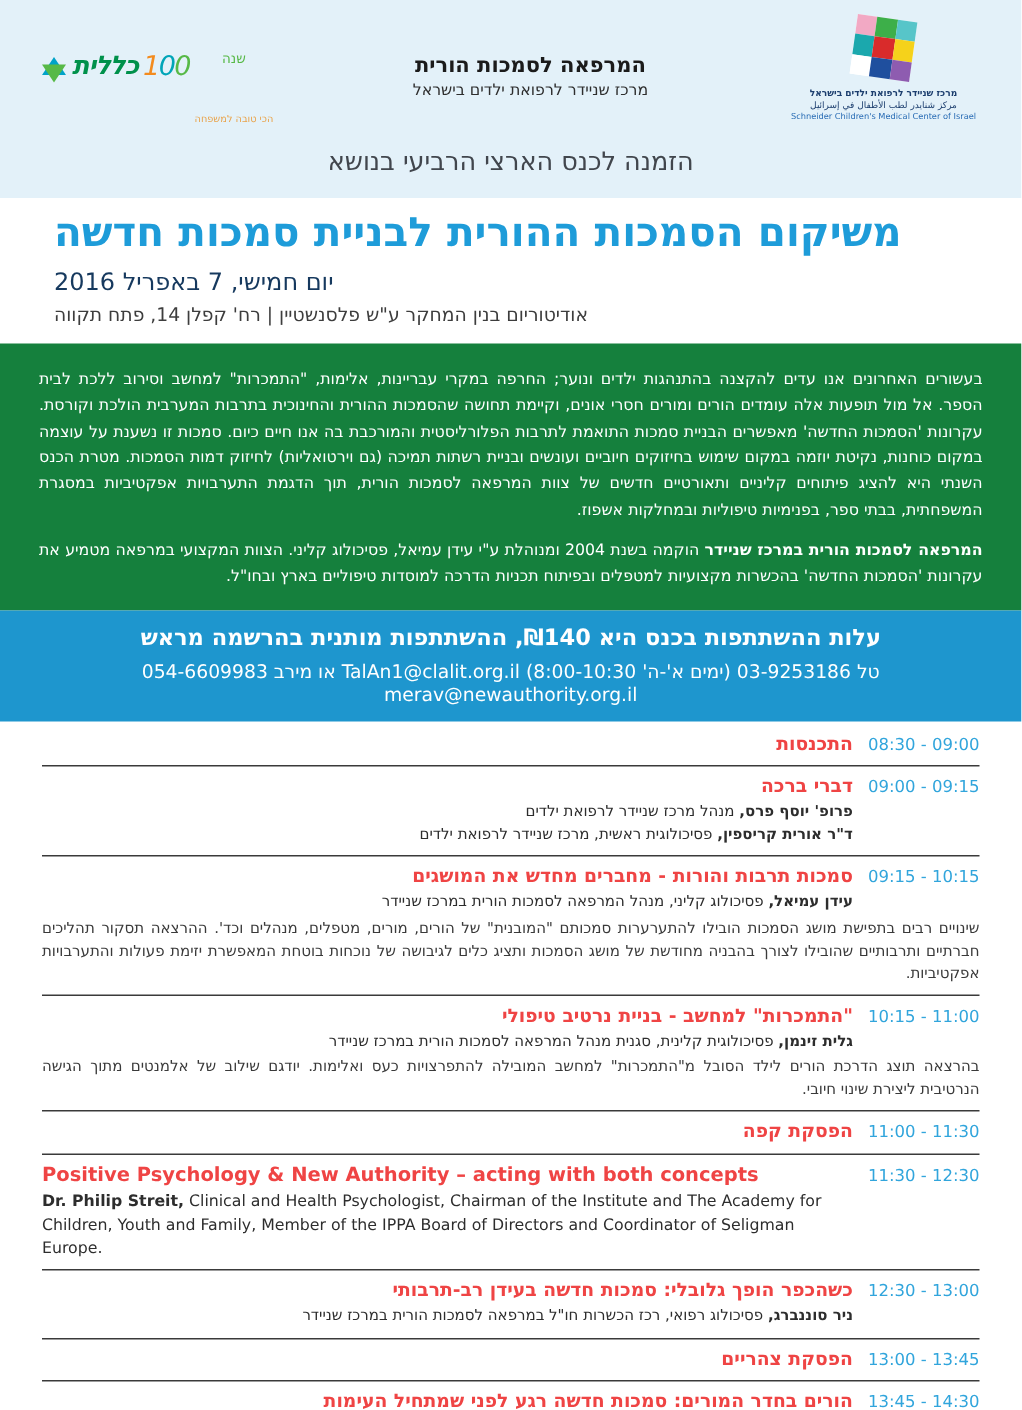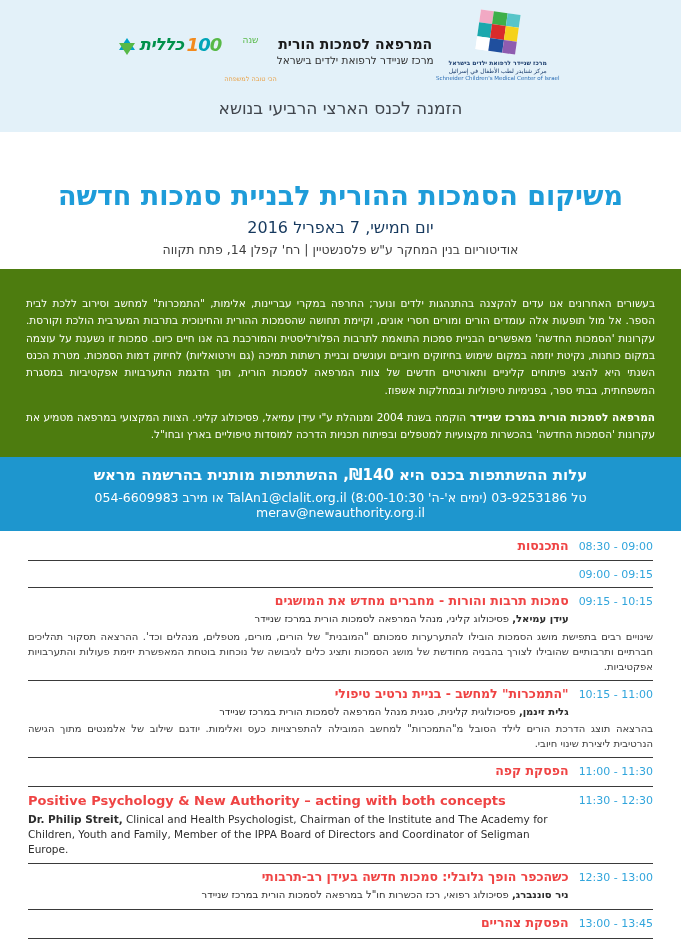--- a/index.html
+++ b/index.html
@@ -1,31 +1,31 @@
 <!DOCTYPE html>
 <html lang="he"><head>
 <meta charset="utf-8">
 <style>
   html,body{margin:0;padding:0;background:#fff;}
   .page{width:681px;min-height:940px;margin:0 auto;background:#fff;direction:rtl;
         font-family:"DejaVu Sans","Liberation Sans",sans-serif;color:#2a2a2a;}
 
   
   .header-band{background:#e3f1f9;padding:8px 28px 8px;}
-  .logo-row{display:flex;direction:ltr;justify-content:center;align-items:flex-start;height:86px;}
+  .logo-row{display:flex;direction:ltr;justify-content:space-between;align-items:flex-start;height:86px;}
 
   
   .clalit{margin-top:26px;display:flex;direction:ltr;align-items:flex-start;gap:3px;}
   .magen{position:relative;width:17px;height:17px;margin-top:3px;}
   .magen:before{content:"";position:absolute;left:0;top:1px;width:0;height:0;
      border-left:8px solid transparent;border-right:8px solid transparent;border-bottom:12px solid #00a3c8;}
   .magen:after{content:"";position:absolute;left:0;top:6px;width:0;height:0;
      border-left:8px solid transparent;border-right:8px solid transparent;border-top:12px solid #57b947;}
   .clalit-name{color:#00914b;font-weight:bold;font-size:17px;font-style:italic;letter-spacing:-.5px;}
-  .c100{font-weight:bold;font-size:18px;font-style:italic;letter-spacing:-1px;}
+  .c100{font-weight:normal;font-size:18px;font-style:italic;letter-spacing:-1px;}
   .c100 .d1{color:#f38b1e;} .c100 .d2{color:#00a5b8;} .c100 .d3{color:#57b947;}
   .clalit-col{display:flex;flex-direction:column;align-items:center;gap:28px;}
   .clalit-shana{font-size:9px;color:#57b947;margin-top:1px;}
   .clalit-tag{font-size:6.5px;color:#e9a34a;margin-top:2px;white-space:nowrap;}
 
   
   .center-head{text-align:center;padding-top:28px;}
   .center-head .t1{font-size:14px;font-weight:bold;color:#1b1b1b;}
   .center-head .t2{font-size:10.5px;color:#2e2e2e;margin-top:2px;}
 
@@ -37,27 +37,27 @@
   .pz1{background:#f2a9c4;} .pz2{background:#3daf49;} .pz3{background:#57c5c9;}
   .pz4{background:#1ba8ad;} .pz5{background:#d92b2b;} .pz6{background:#f5d21b;}
   .pz7{background:#ffffff;} .pz8{background:#1f4f9e;} .pz9{background:#8e5cb0;}
   .schneider .l1{font-size:6px;font-weight:bold;color:#1c3e6e;margin-top:7px;}
   .schneider .l2{font-size:6px;color:#1c3e6e;margin-top:1px;}
   .schneider .l3{font-size:5.5px;color:#2a6db5;margin-top:1px;}
 
   .invite{text-align:center;font-size:17px;font-weight:normal;color:#41464d;padding:4px 0 6px;}
 
   
-  .title-block{text-align:center;padding:8px 16px 12px;background:#fff;margin-top:40px;}
+  .title-block{text-align:left;padding:8px 36px 12px;background:#fff;}
   .main-title{color:#1e9cd9;font-size:27px;font-weight:bold;line-height:1.15;}
   .date-line{color:#16395e;font-size:16px;font-weight:normal;margin-top:7px;}
   .venue-line{color:#3d3d3d;font-size:12.5px;margin-top:5px;}
 
   
-  .intro{background:#4d7c0f;color:#fff;padding:26px 26px 13px;font-size:10.5px;line-height:1.65;text-align:justify;}
+  .intro{background:#15803d;color:#fff;padding:16px 26px 13px;font-size:10.5px;line-height:1.65;text-align:justify;}
   .intro p{margin:0;}
   .intro p + p{margin-top:10px;}
 
   
   .banner{background:#1e96ce;color:#fff;text-align:center;padding:9px 14px 11px;}
   .banner .b1{font-size:15px;font-weight:bold;}
   .banner .b2{font-size:12.5px;margin-top:6px;}
 
   
   .schedule{padding:2px 28px 14px;}
@@ -142,20 +142,27 @@
         <div class="s-title">התכנסות</div>
 
       </div>
     </div>
 
   </div>
 
   <div class="row">
     <div class="row-main">
       <div class="time">09:00 - 09:15</div>
+      <div class="content">
+        <div class="s-title">דברי ברכה</div>
+        <div class="speakers">
+              <div><b>פרופ' יוסף פרס,</b> מנהל מרכז שניידר לרפואת ילדים</div>
+              <div><b>ד"ר אורית קריספין,</b> פסיכולוגית ראשית, מרכז שניידר לרפואת ילדים</div>
+            </div>
+      </div>
     </div>
 
   </div>
 
   <div class="row">
     <div class="row-main">
       <div class="time">09:15 - 10:15</div>
       <div class="content">
         <div class="s-title">סמכות תרבות והורות - מחברים מחדש את המושגים</div>
         <div class="speakers">

